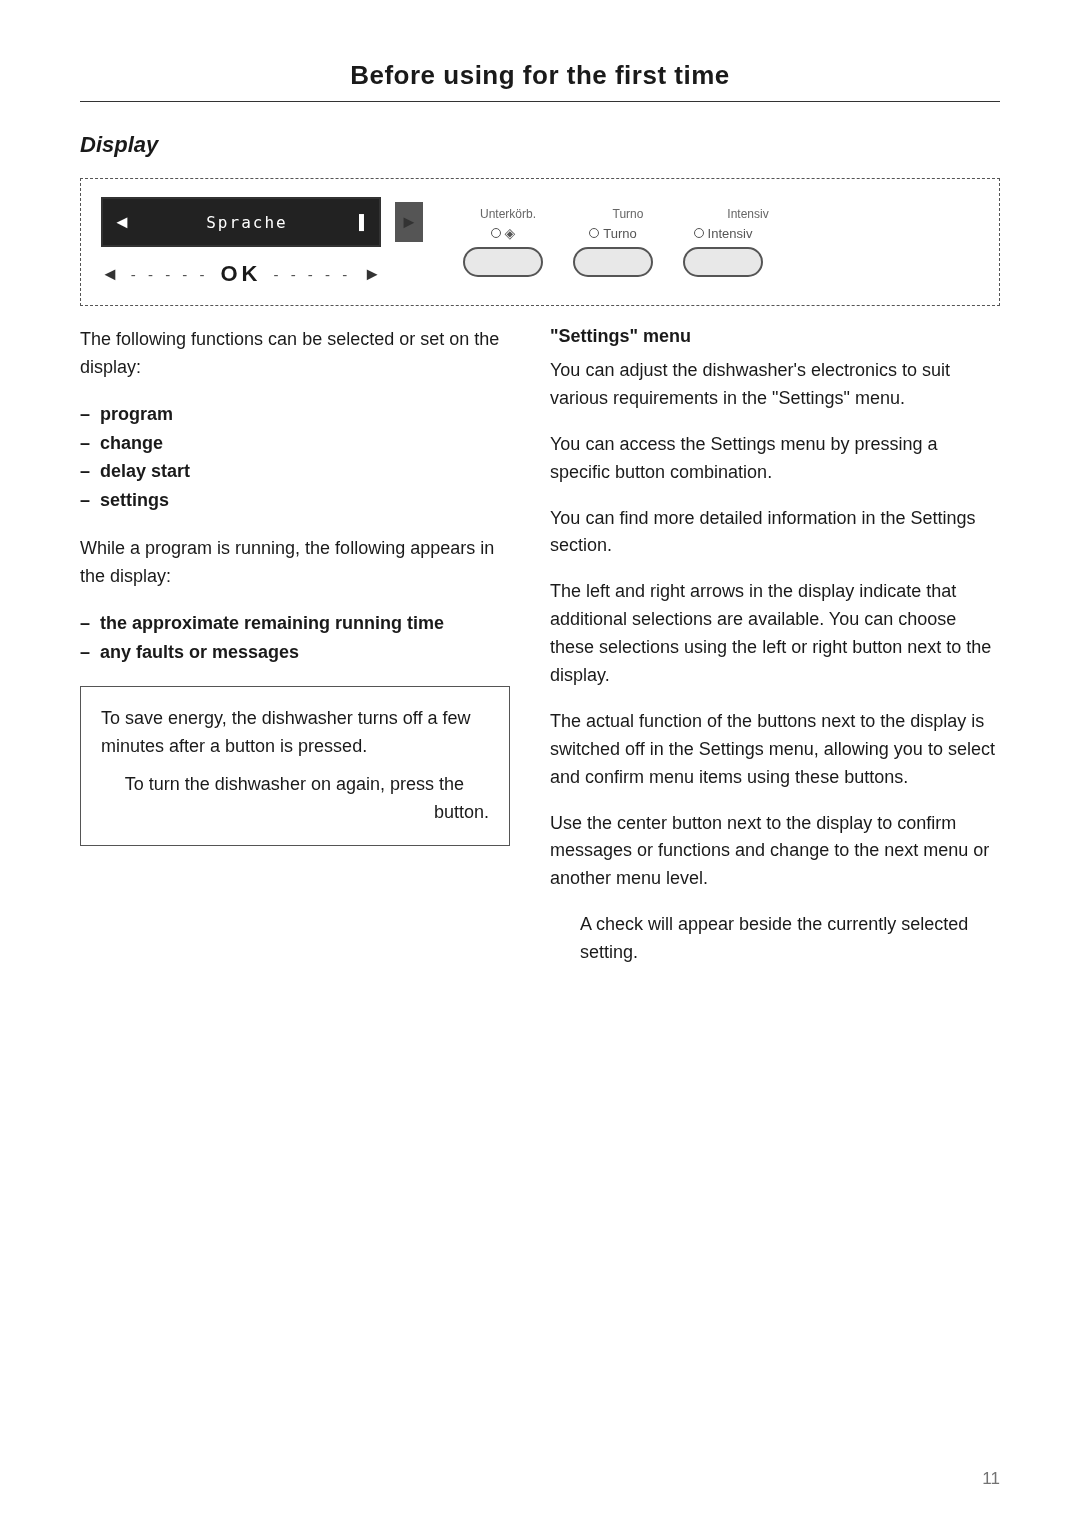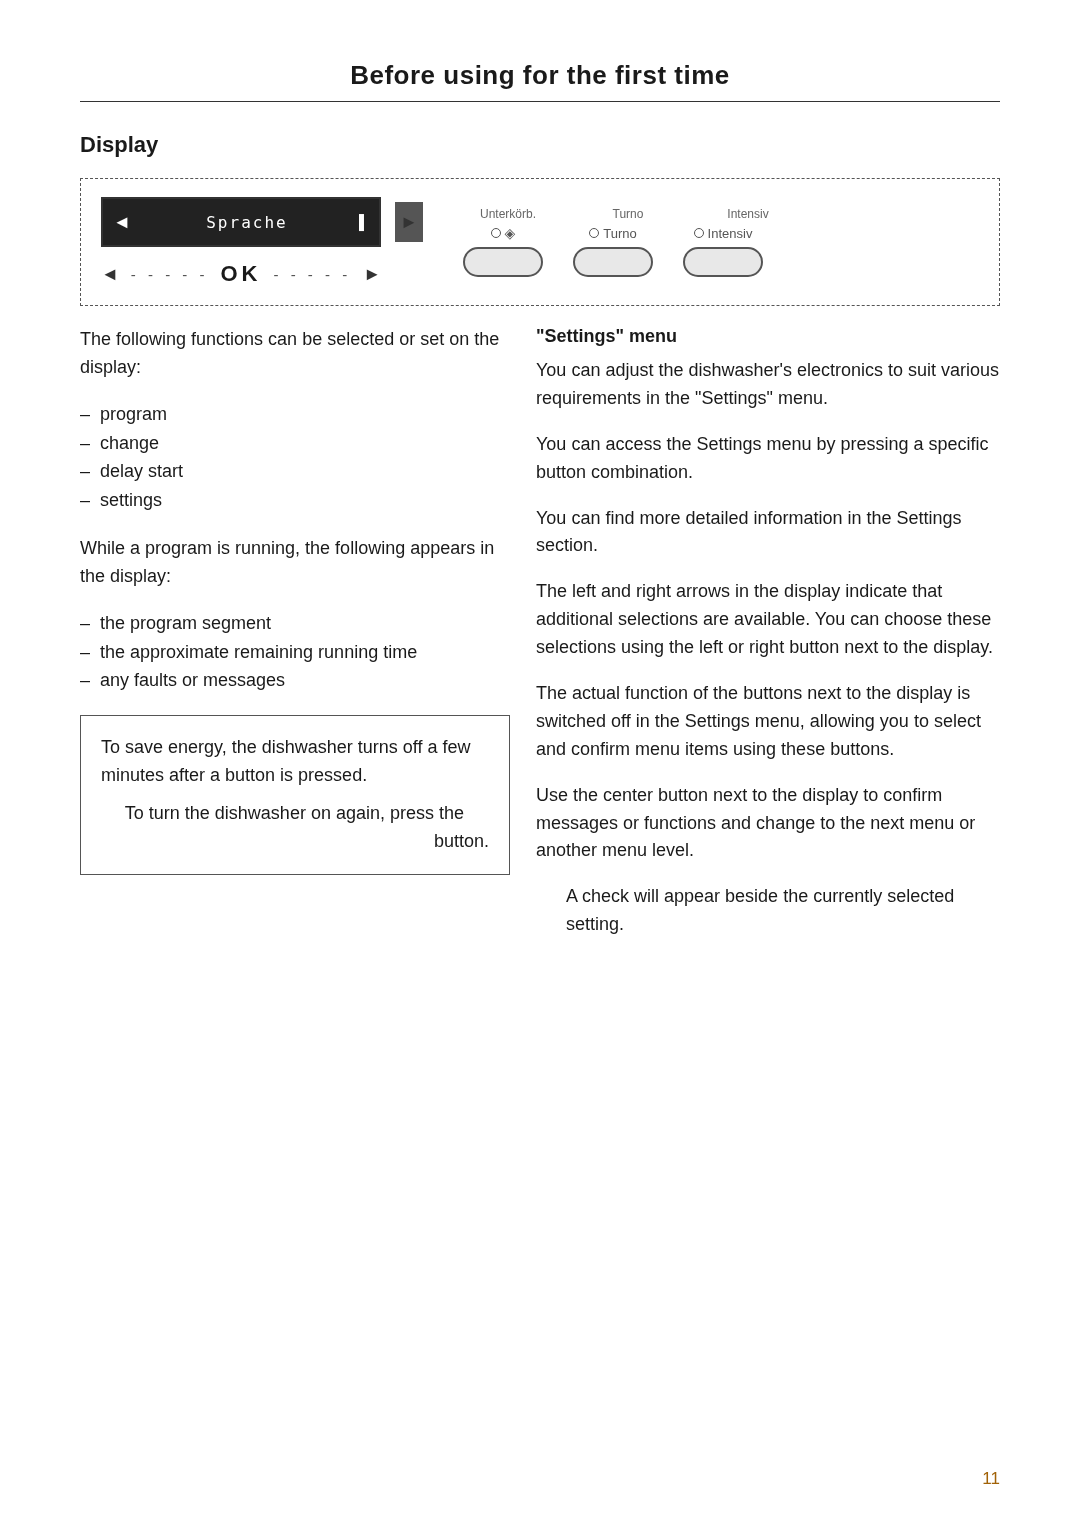--- a/index.html
+++ b/index.html
@@ -34,20 +34,21 @@
       border: none;
       border-top: 1.5px solid #333;
       margin: 10px 0 30px 0;
     }
 
     
     .section-title {
       font-size: 22px;
       font-weight: bold;
       margin-bottom: 20px;
+      font-style: italic;
     }
 
     
     .display-diagram {
       display: flex;
       align-items: center;
       margin-bottom: 20px;
       border: 1.5px dashed #555;
       padding: 18px 20px;
       width: 100%;
@@ -162,40 +163,41 @@
       border: 2px solid #555;
       background: #e8e8e8;
       display: flex;
       align-items: center;
       justify-content: center;
     }
 
     
     .main-content {
       display: flex;
-      gap: 26px;
+      gap: 40px;
       margin-top: 20px;
     }
 
     .left-col {
       flex: 0 0 430px;
     }
 
     .right-col {
       flex: 1;
     }
 
     .body-text {
       font-size: 18px;
       line-height: 1.55;
       margin-bottom: 18px;
     }
 
     .list-section {
       margin: 12px 0 20px 0;
+      font-weight: bold;
     }
 
     .list-item {
       font-size: 18px;
       line-height: 1.6;
       padding-left: 20px;
       position: relative;
     }
 
     .list-item::before {
@@ -217,21 +219,21 @@
       font-size: 18px;
       margin-bottom: 10px;
     }
 
     
     .page-number {
       position: absolute;
       bottom: 40px;
       right: 80px;
       font-size: 17px;
-      color: #a16207;
+      color: #737373;
     }
 
     .indented-text {
       padding-left: 30px;
       font-size: 18px;
       line-height: 1.55;
       margin-bottom: 26px;
     }
   </style>
 </head>
@@ -317,21 +319,20 @@
       <div class="list-section">
         <div class="list-item">program</div>
         <div class="list-item">change</div>
         <div class="list-item">delay start</div>
         <div class="list-item">settings</div>
       </div>
 
       <p class="body-text">While a program is running, the following appears in the display:</p>
 
       <div class="list-section">
-        <div class="list-item">the program segment</div>
         <div class="list-item">the approximate remaining running time</div>
         <div class="list-item">any faults or messages</div>
       </div>
 
       <div class="notice-box">
         <p>To save energy, the dishwasher turns off a few minutes after a button is pressed.</p>
         <p style="margin-top:10px;text-align:right;">To turn the dishwasher on again, press the &nbsp;&nbsp;&nbsp;&nbsp; button.</p>
       </div>
     </div>
 

